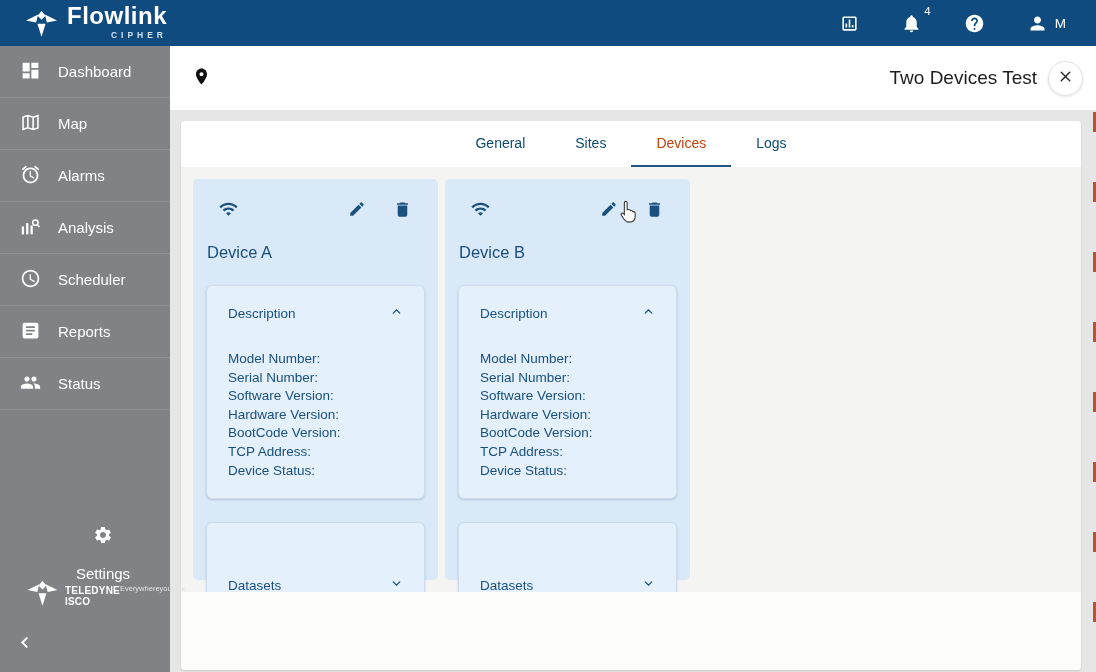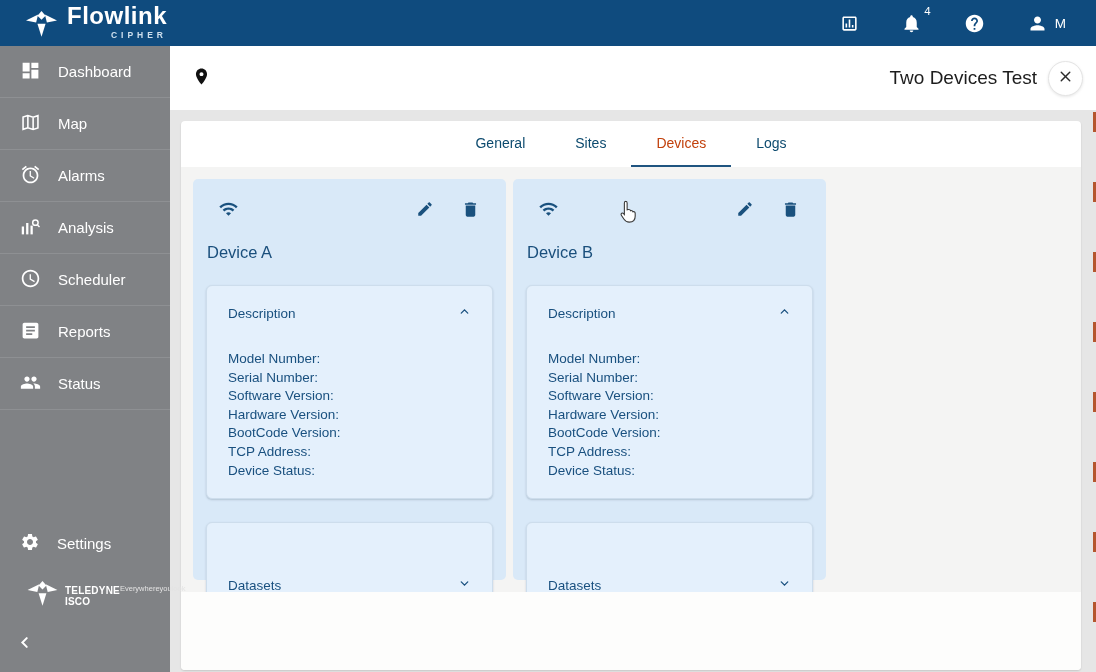--- a/index.html
+++ b/index.html
@@ -18,21 +18,21 @@
   .tb-action svg { display:block; }
   .badge { position:absolute; top:-8px; right:-9px; font-size:11.5px; color:#fff; }
   .user-group { display:flex; align-items:center; gap:7px; }
   .user-initial { font-size:13.5px; }
 
   
   .sidebar { position:absolute; top:46px; left:0; bottom:0; width:170px; background:#808285; color:#fff; display:flex; flex-direction:column; z-index:5; }
   .nav-item { height:52px; flex:0 0 52px; display:flex; align-items:center; gap:17px; padding-left:20px; border-bottom:1px solid #8e9093; font-size:15px; cursor:pointer; }
   .nav-item svg { width:21px; height:21px; flex:0 0 21px; }
   .sidebar-bottom { margin-top:auto; padding-bottom:8px; }
-  .settings-item { display:flex; align-items:center; gap:17px; padding-left:20px; height:36px; font-size:15px; cursor:pointer; }
+  .settings-item { display:flex; align-items:center; gap:17px; padding-left:36px; height:36px; font-size:15px; cursor:pointer;flex-direction:column; }
   .settings-item svg { width:20px; height:20px; }
   .teledyne { display:flex; align-items:center; gap:6px; margin:20px 0 0 26px; }
   .teledyne svg { width:33px; height:26px; }
   .teledyne-text { display:flex; flex-direction:row; line-height:1.1; }
   .t1 { font-size:10px; font-weight:bold; letter-spacing:.2px; }
   .t2 { font-size:7.5px; color:#e3e3e3; }
   .collapse { margin:24px 0 10px 18px; cursor:pointer; }
 
   
   .main { position:absolute; left:170px; top:46px; right:0; bottom:0; background:#e6e6e6; }
@@ -42,21 +42,21 @@
   .close-btn { width:35px; height:35px; border-radius:50%; background:#fff; border:1px solid #e4e4e4; box-shadow:0 1px 3px rgba(0,0,0,.1); display:flex; align-items:center; justify-content:center; cursor:pointer; flex:0 0 35px; }
 
   .panel { margin:11px 15px 0 11px; background:#fff; border-radius:4px; box-shadow:0 1px 2px rgba(0,0,0,.14); height:549px; display:flex; flex-direction:column; }
   .tabs { height:46px; flex:0 0 46px; display:flex; justify-content:center; }
   .tab { padding:0 25px; display:flex; align-items:center; font-size:14px; color:#0c4a6e; border-bottom:2px solid transparent; cursor:pointer; }
   .tab.active { color:#c2410c; border-bottom-color:#1f5480; font-weight:normal; }
   .content { flex:0 0 417px; background:#f4f4f3; padding:12px; display:flex; gap:7px; align-items:flex-start; }
   .panel-footer { flex:1; background:#fdfdfc; border-radius:0 0 4px 4px; }
 
   
-  .device-card { width:313px; height:401px; background:#d9e9f8; border-radius:5px; padding:12px 13px; }
+  .device-card { width:245px; height:401px; background:#d9e9f8; border-radius:5px; padding:12px 13px; }
   .card-iconrow { display:flex; align-items:center; margin:8px 10px 0 10px; color:#1a517e; }
   .card-iconrow .wifi svg { width:25px; height:20px; }
   .iconrow-spacer { flex:1; }
   .card-iconrow .edit { cursor:pointer; }
   .card-iconrow .edit svg { width:18px; height:18px; }
   .card-iconrow .trash { cursor:pointer; margin-left:27px; margin-right:3px; }
   .card-iconrow .trash svg { width:19px; height:19px; }
   .device-name { margin-top:20px; margin-left:1px; font-size:16.5px; color:#1a4f7c; }
   .sub-panel { background:#e4f0fc; border:1px solid #cdddec; border-radius:6px; box-shadow:0 1px 2px rgba(90,110,130,.3); margin-top:23px; }
   .sub-head { display:flex; align-items:center; justify-content:space-between; padding:8px 21px; font-size:13.5px; color:#19507f; cursor:pointer; }

